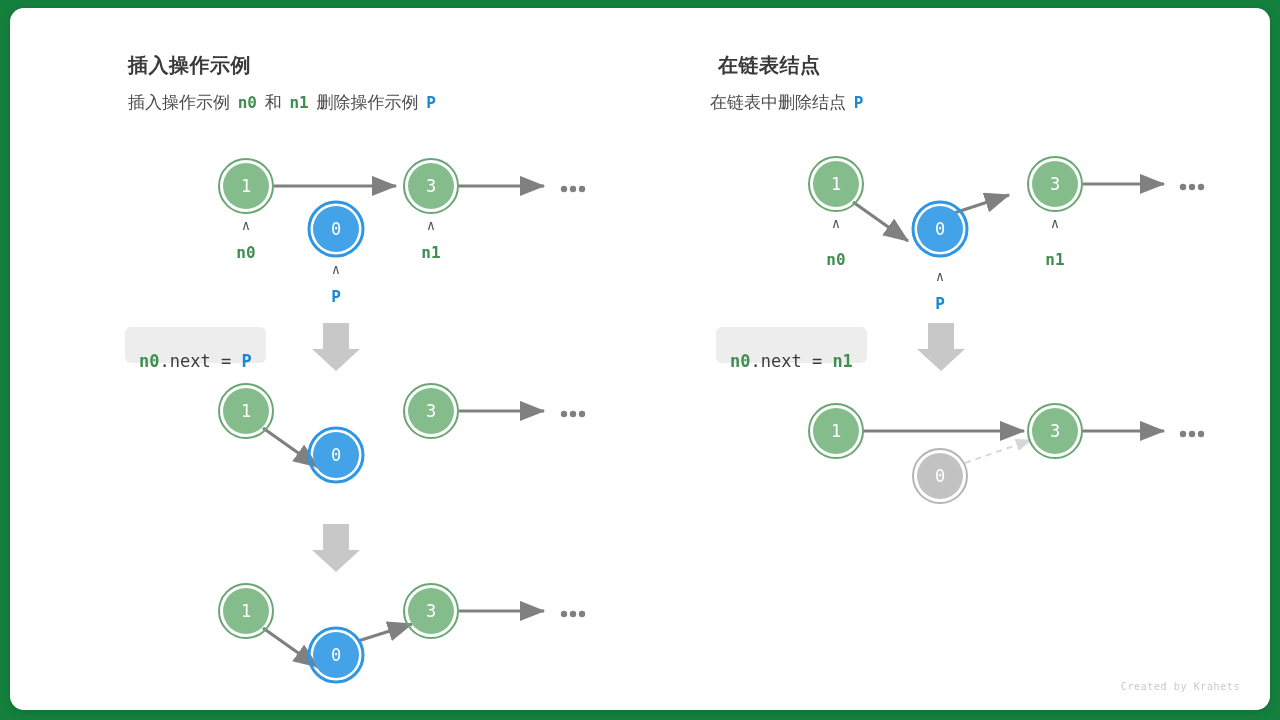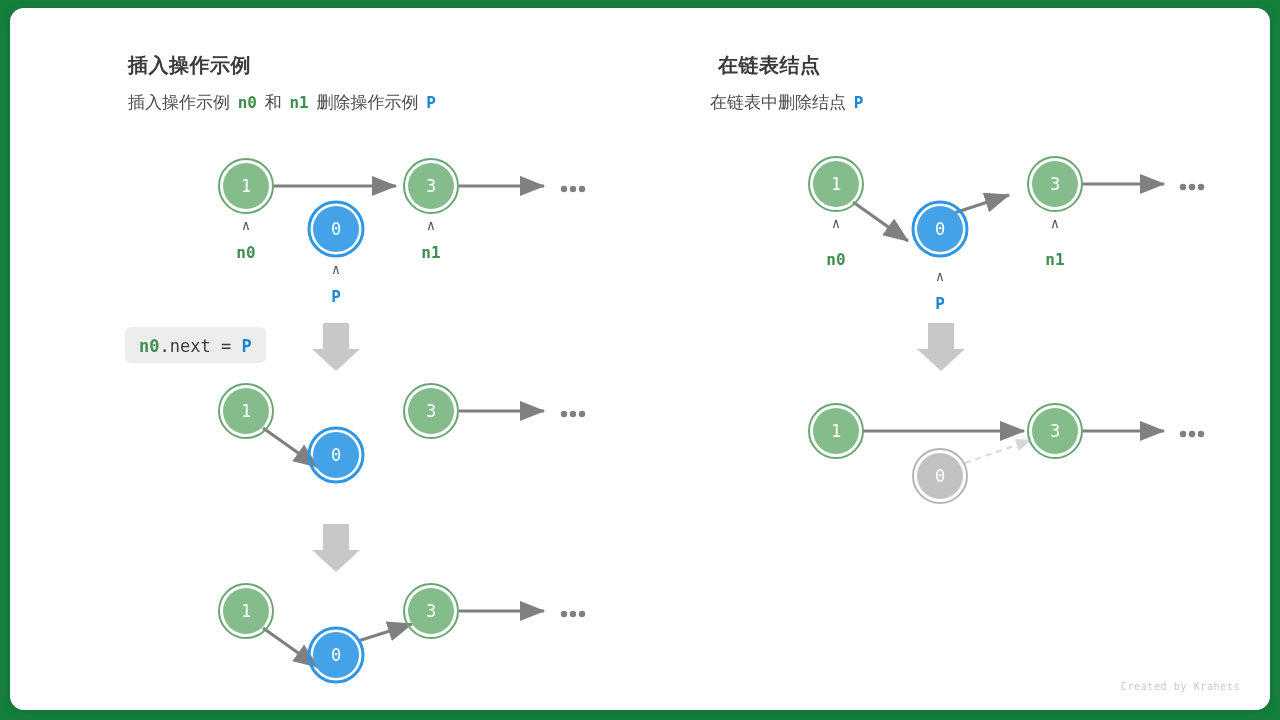--- a/index.html
+++ b/index.html
@@ -57,21 +57,21 @@
   .c-green { color: #3f8f4f; }
   .c-blue  { color: #1b87d2; }
 
   
   .code-chip {
     position: absolute;
     background: #ededed;
     border-radius: 6px;
     height: 36px;
     line-height: 36px;
-    padding: 1px 14px;
+    padding: 16px 14px;
     font-family: "DejaVu Sans Mono", "Liberation Mono", monospace;
     font-size: 17px;
     color: #3c3c3c;
     white-space: nowrap;
     box-sizing: border-box;
   }
   .code-chip b { font-weight: bold; }
 
   
   svg.layer {
@@ -300,17 +300,20 @@
 
       <div class="caret" style="left:196px; top:207px;">∧</div>
       <div class="node-label c-green" style="left:196px; top:242px;">n0</div>
 
       <div class="caret" style="left:300px; top:260px;">∧</div>
       <div class="node-label c-blue" style="left:300px; top:286px;">P</div>
 
       <div class="caret" style="left:415px; top:207px;">∧</div>
       <div class="node-label c-green" style="left:415px; top:242px;">n1</div>
 
+      <div class="code-chip" style="left:76px; top:319px;">
+        <b class="c-green">n0</b><span>.next = </span><b class="c-green">n1</b>
+      </div>
     </div>
 
     <div id="credit">Created by Krahets</div>
   </div>
 </div>
 
 </body></html>

